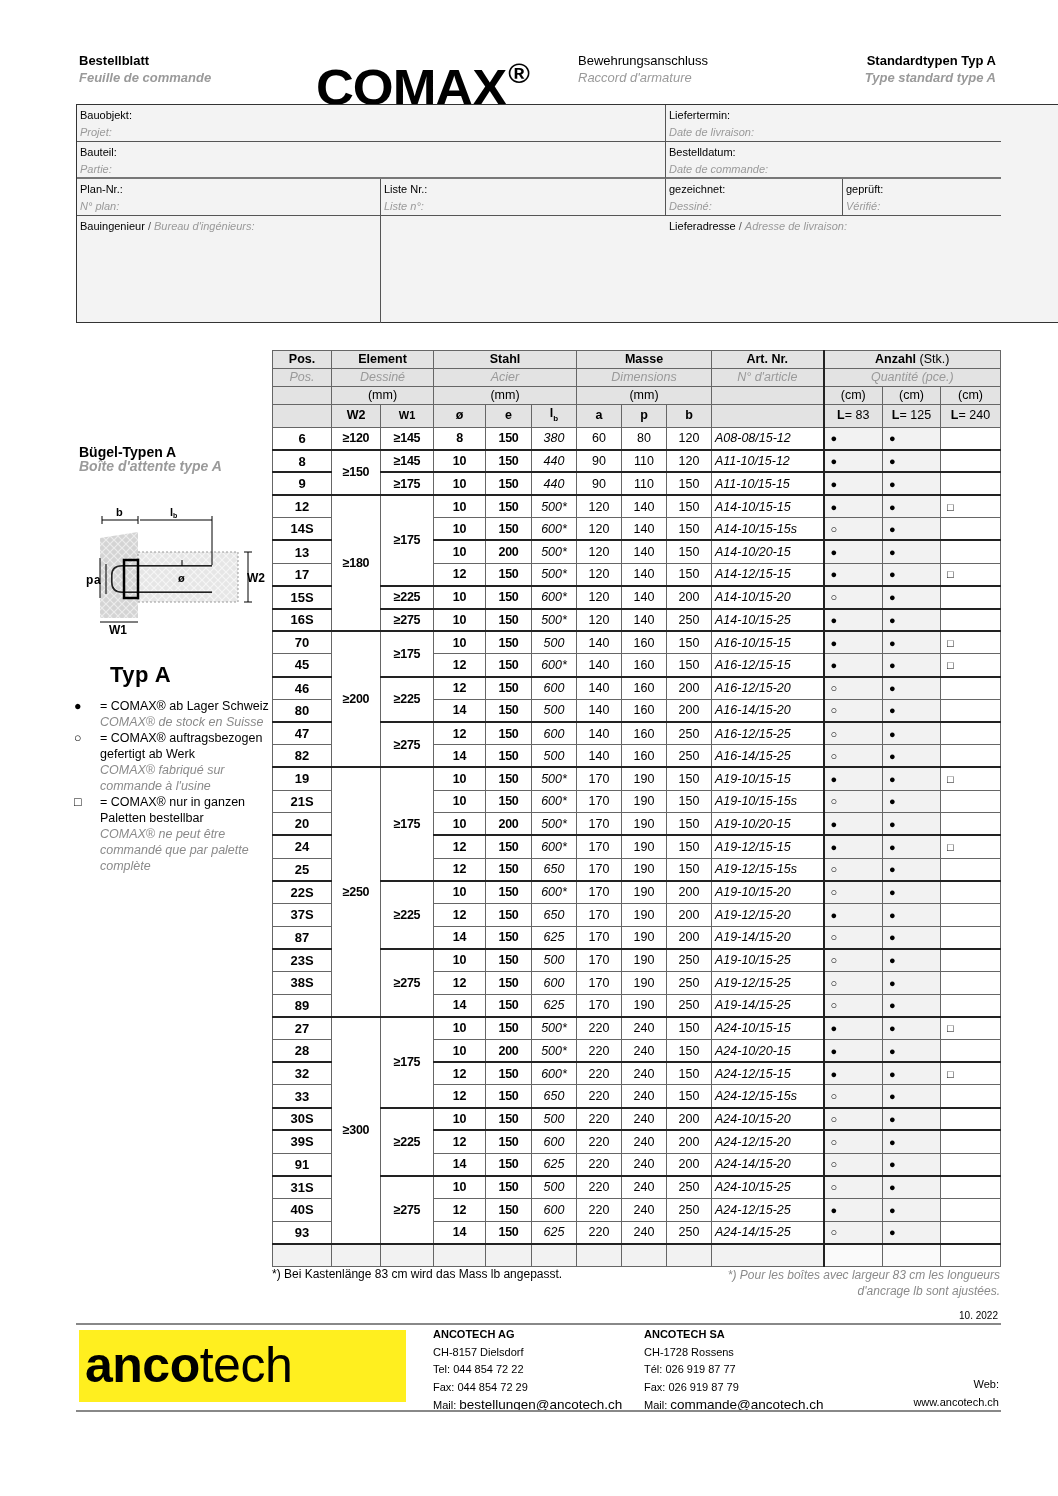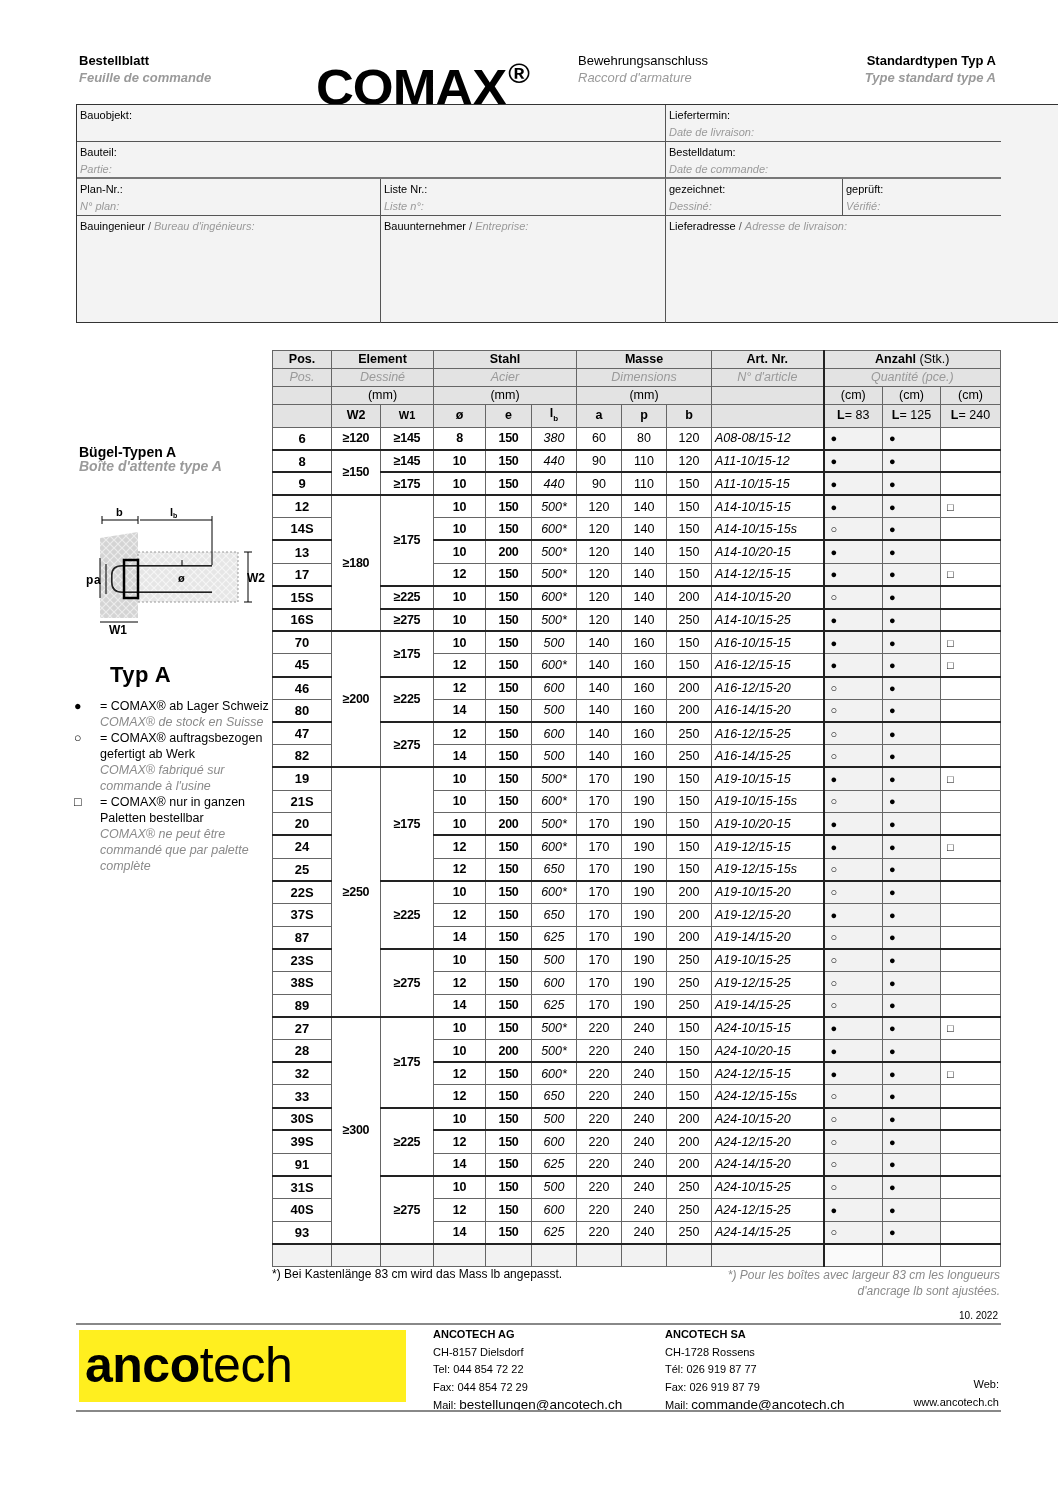--- a/index.html
+++ b/index.html
@@ -78,20 +78,21 @@
   <div class="fr">Raccord d'armature</div>
 </div>
 <div class="abs hdr-right">
   <div class="de">Standardtypen Typ A</div>
   <div class="fr">Type standard type  A</div>
 </div>
 
 <div class="abs form">
   <div class="fcell" style="left:0;top:0;width:589px;height:37px;">
     <div class="lbl">Bauobjekt:</div>
+    <div class="sub">Projet:</div>
   </div>
   <div class="fcell" style="left:589px;top:0;width:335px;height:37px;border-right:none;">
     <div class="lbl">Liefertermin:</div>
     <div class="sub">Date de livraison:</div>
   </div>
   <div class="fcell thick-b" style="left:589px;top:37px;width:335px;height:37px;border-right:none;">
     <div class="lbl">Bestelldatum:</div>
     <div class="sub">Date de commande:</div>
   </div>
   <div class="fcell thick-b" style="left:0;top:37px;width:589px;height:37px;">
@@ -109,23 +110,20 @@
   <div class="fcell" style="left:589px;top:74px;width:177px;height:37px;">
     <div class="lbl">gezeichnet:</div>
     <div class="sub">Dessiné:</div>
   </div>
   <div class="fcell" style="left:766px;top:74px;width:158px;height:37px;border-right:none;">
     <div class="lbl">geprüft:</div>
     <div class="sub">Vérifié:</div>
   </div>
   <div class="fcell" style="left:0;top:111px;width:304px;height:107px;border-bottom:none;">
     <span class="lbl">Bauingenieur</span><span class="sub" style="font-style:normal;color:#555"> / </span><span class="sub">Bureau d'ingénieurs:</span>
-  </div>
-  <div class="fcell" style="left:304px;top:111px;width:285px;height:107px;border-bottom:none;">
-    <span class="lbl">Bauunternehmer</span><span class="sub" style="font-style:normal;color:#555"> / </span><span class="sub">Entreprise:</span>
   </div>
   <div class="fcell" style="left:589px;top:111px;width:335px;height:107px;border-bottom:none;border-right:none;">
     <span class="lbl">Lieferadresse</span><span class="sub" style="font-style:normal;color:#555"> / </span><span class="sub">Adresse de livraison:</span>
   </div>
 </div>
 
 <div class="abs bugel">Bügel-Typen A</div>
 <div class="abs boite">Boîte d'attente type A</div>
 
 <svg class="abs diagram" viewBox="0 0 190 135">
@@ -763,21 +761,21 @@
 <div class="abs anco">
   <span><b>anco</b><span style="position:static">tech</span></span>
 </div>
 <div class="abs co" style="left:433px">
   <div class="n">ANCOTECH AG</div>
   <div>CH-8157 Dielsdorf</div>
   <div>Tel:   044 854 72 22</div>
   <div>Fax:  044 854 72 29</div>
   <div><span>Mail: </span><span class="mail">bestellungen@ancotech.ch</span></div>
 </div>
-<div class="abs co" style="left:665px">
+<div class="abs co" style="left:644px">
   <div class="n">ANCOTECH SA</div>
   <div>CH-1728 Rossens</div>
   <div>Tél:   026 919 87 77</div>
   <div>Fax:  026 919 87 79</div>
   <div><span>Mail: </span><span class="mail">commande@ancotech.ch</span></div>
 </div>
 <div class="abs web">
   <div>Web:</div>
   <div>www.ancotech.ch</div>
 </div>

